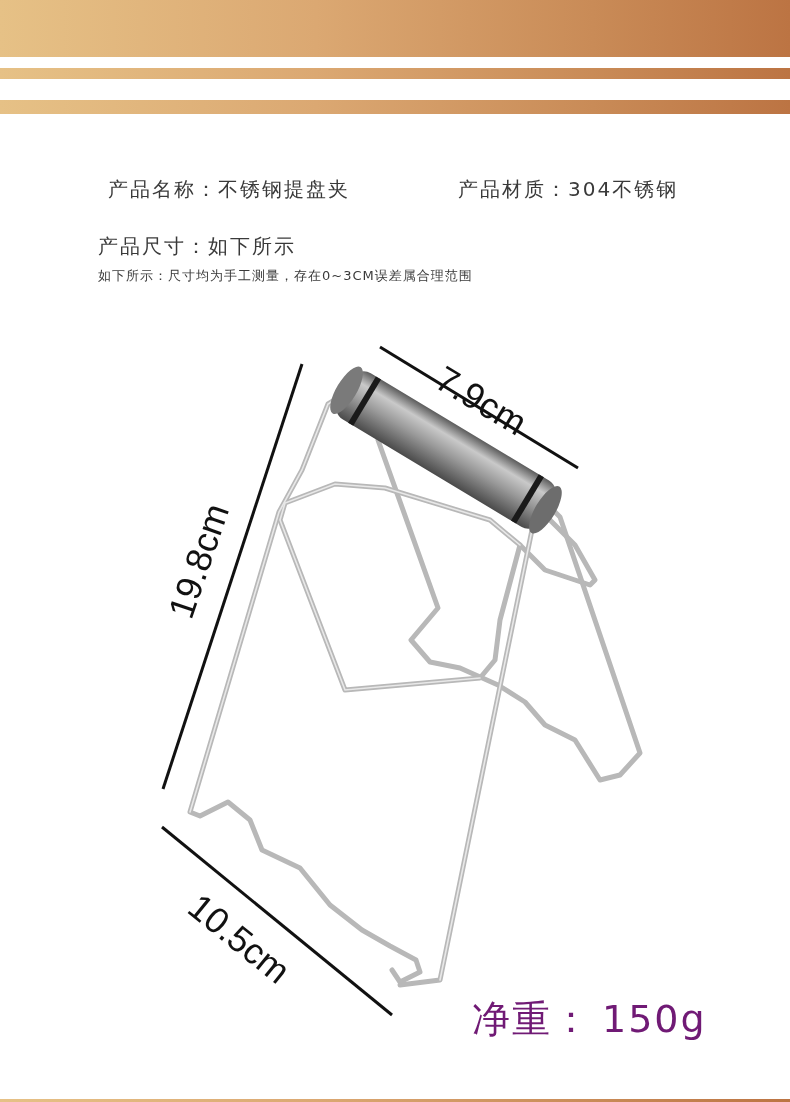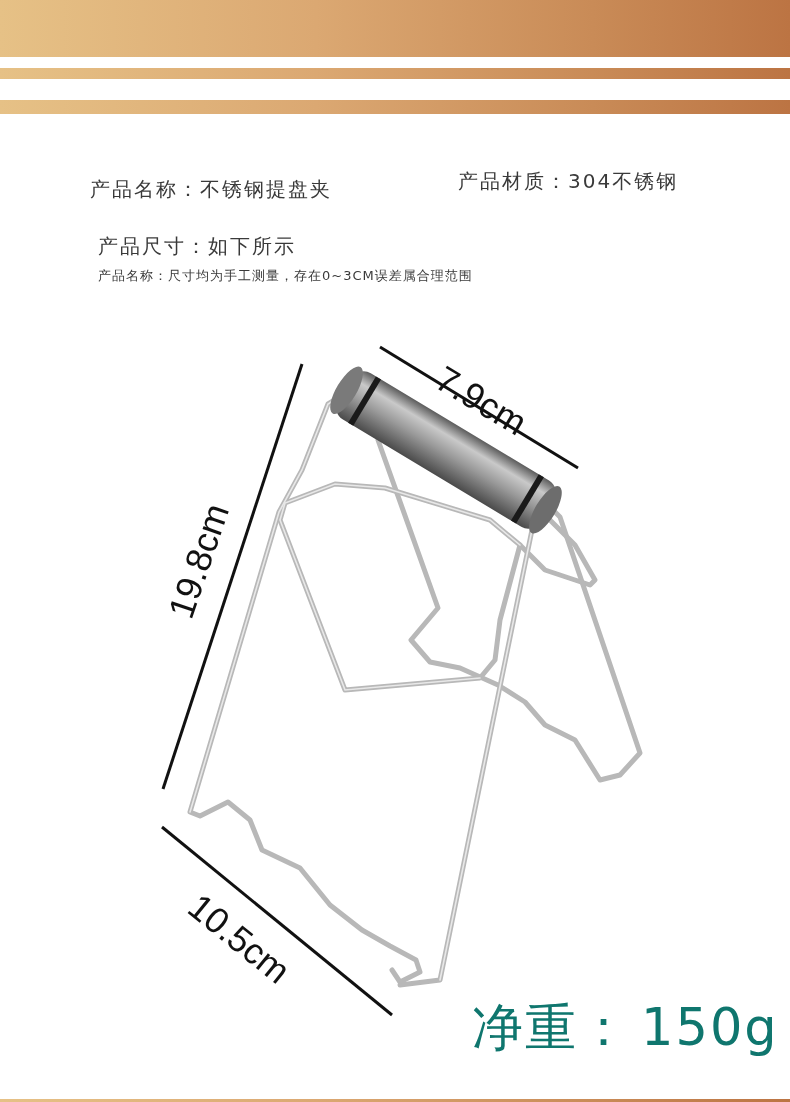--- a/index.html
+++ b/index.html
@@ -8,41 +8,41 @@
     font-family: "DejaVu Sans", "Liberation Sans", sans-serif; color: #333333;
   }
   .bar { position: absolute; left: 0; width: 790px;
     background: linear-gradient(90deg, #e6c186 0%, #dba872 40%, #c98b57 75%, #bc7443 100%); }
   .bar1 { top: 0; height: 57px; }
   .bar2 { top: 68px; height: 11px; }
   .bar3 { top: 100px; height: 14px; }
   .bar4 { top: 1099px; height: 3px; }
   .spec { position: absolute; font-size: 20px; letter-spacing: 2px; color: #3a3a3a; white-space: nowrap; }
   .note { position: absolute; font-size: 13px; letter-spacing: 1px; color: #3a3a3a; white-space: nowrap; }
-  .weight { position: absolute; left: 472px; top: 994px; font-size: 51px; color: #0f766e; white-space: nowrap; letter-spacing: 2px; }
+  .weight { position: absolute; left: 472px; top: 994px; font-size: 38px; color: #701a75; white-space: nowrap; letter-spacing: 2px; }
   .dim { position: absolute; font-family: "Liberation Sans", sans-serif; font-size: 36px; color: #111; white-space: nowrap; transform-origin: center center; }
   svg.product { position: absolute; left: 0; top: 0; }
 </style>
 </head>
 <body>
 
 <div class="bar bar1"></div>
 <div class="bar bar2"></div>
 <div class="bar bar3"></div>
 
-<div class="spec" style="left:90px; top:176px;text-align:center;">
+<div class="spec" style="left:108px; top:176px;text-align:center;">
   <span>产品名称：</span><span>不锈钢提盘夹</span>
 </div>
-<div class="spec" style="left:458px; top:168px;">
+<div class="spec" style="left:458px; top:176px;">
   <span>产品材质：</span><span>304不锈钢</span>
 </div>
 <div class="spec" style="left:98px; top:221px;margin-top:12px;">
   <span>产品尺寸：</span><span>如下所示</span>
 </div>
-<div class="note" style="left:98px; top:267px;">产品名称：尺寸均为手工测量，存在0~3CM误差属合理范围</div>
+<div class="note" style="left:98px; top:267px;">如下所示：尺寸均为手工测量，存在0~3CM误差属合理范围</div>
 
 <svg class="product" width="790" height="1102" viewBox="0 0 790 1102">
   <defs>
     <linearGradient id="metal" x1="0" y1="0" x2="0" y2="1">
       <stop offset="0" stop-color="#5c5c5c"></stop>
       <stop offset="0.25" stop-color="#c9c9c9"></stop>
       <stop offset="0.55" stop-color="#9a9a9a"></stop>
       <stop offset="1" stop-color="#4a4a4a"></stop>
     </linearGradient>
   </defs>

